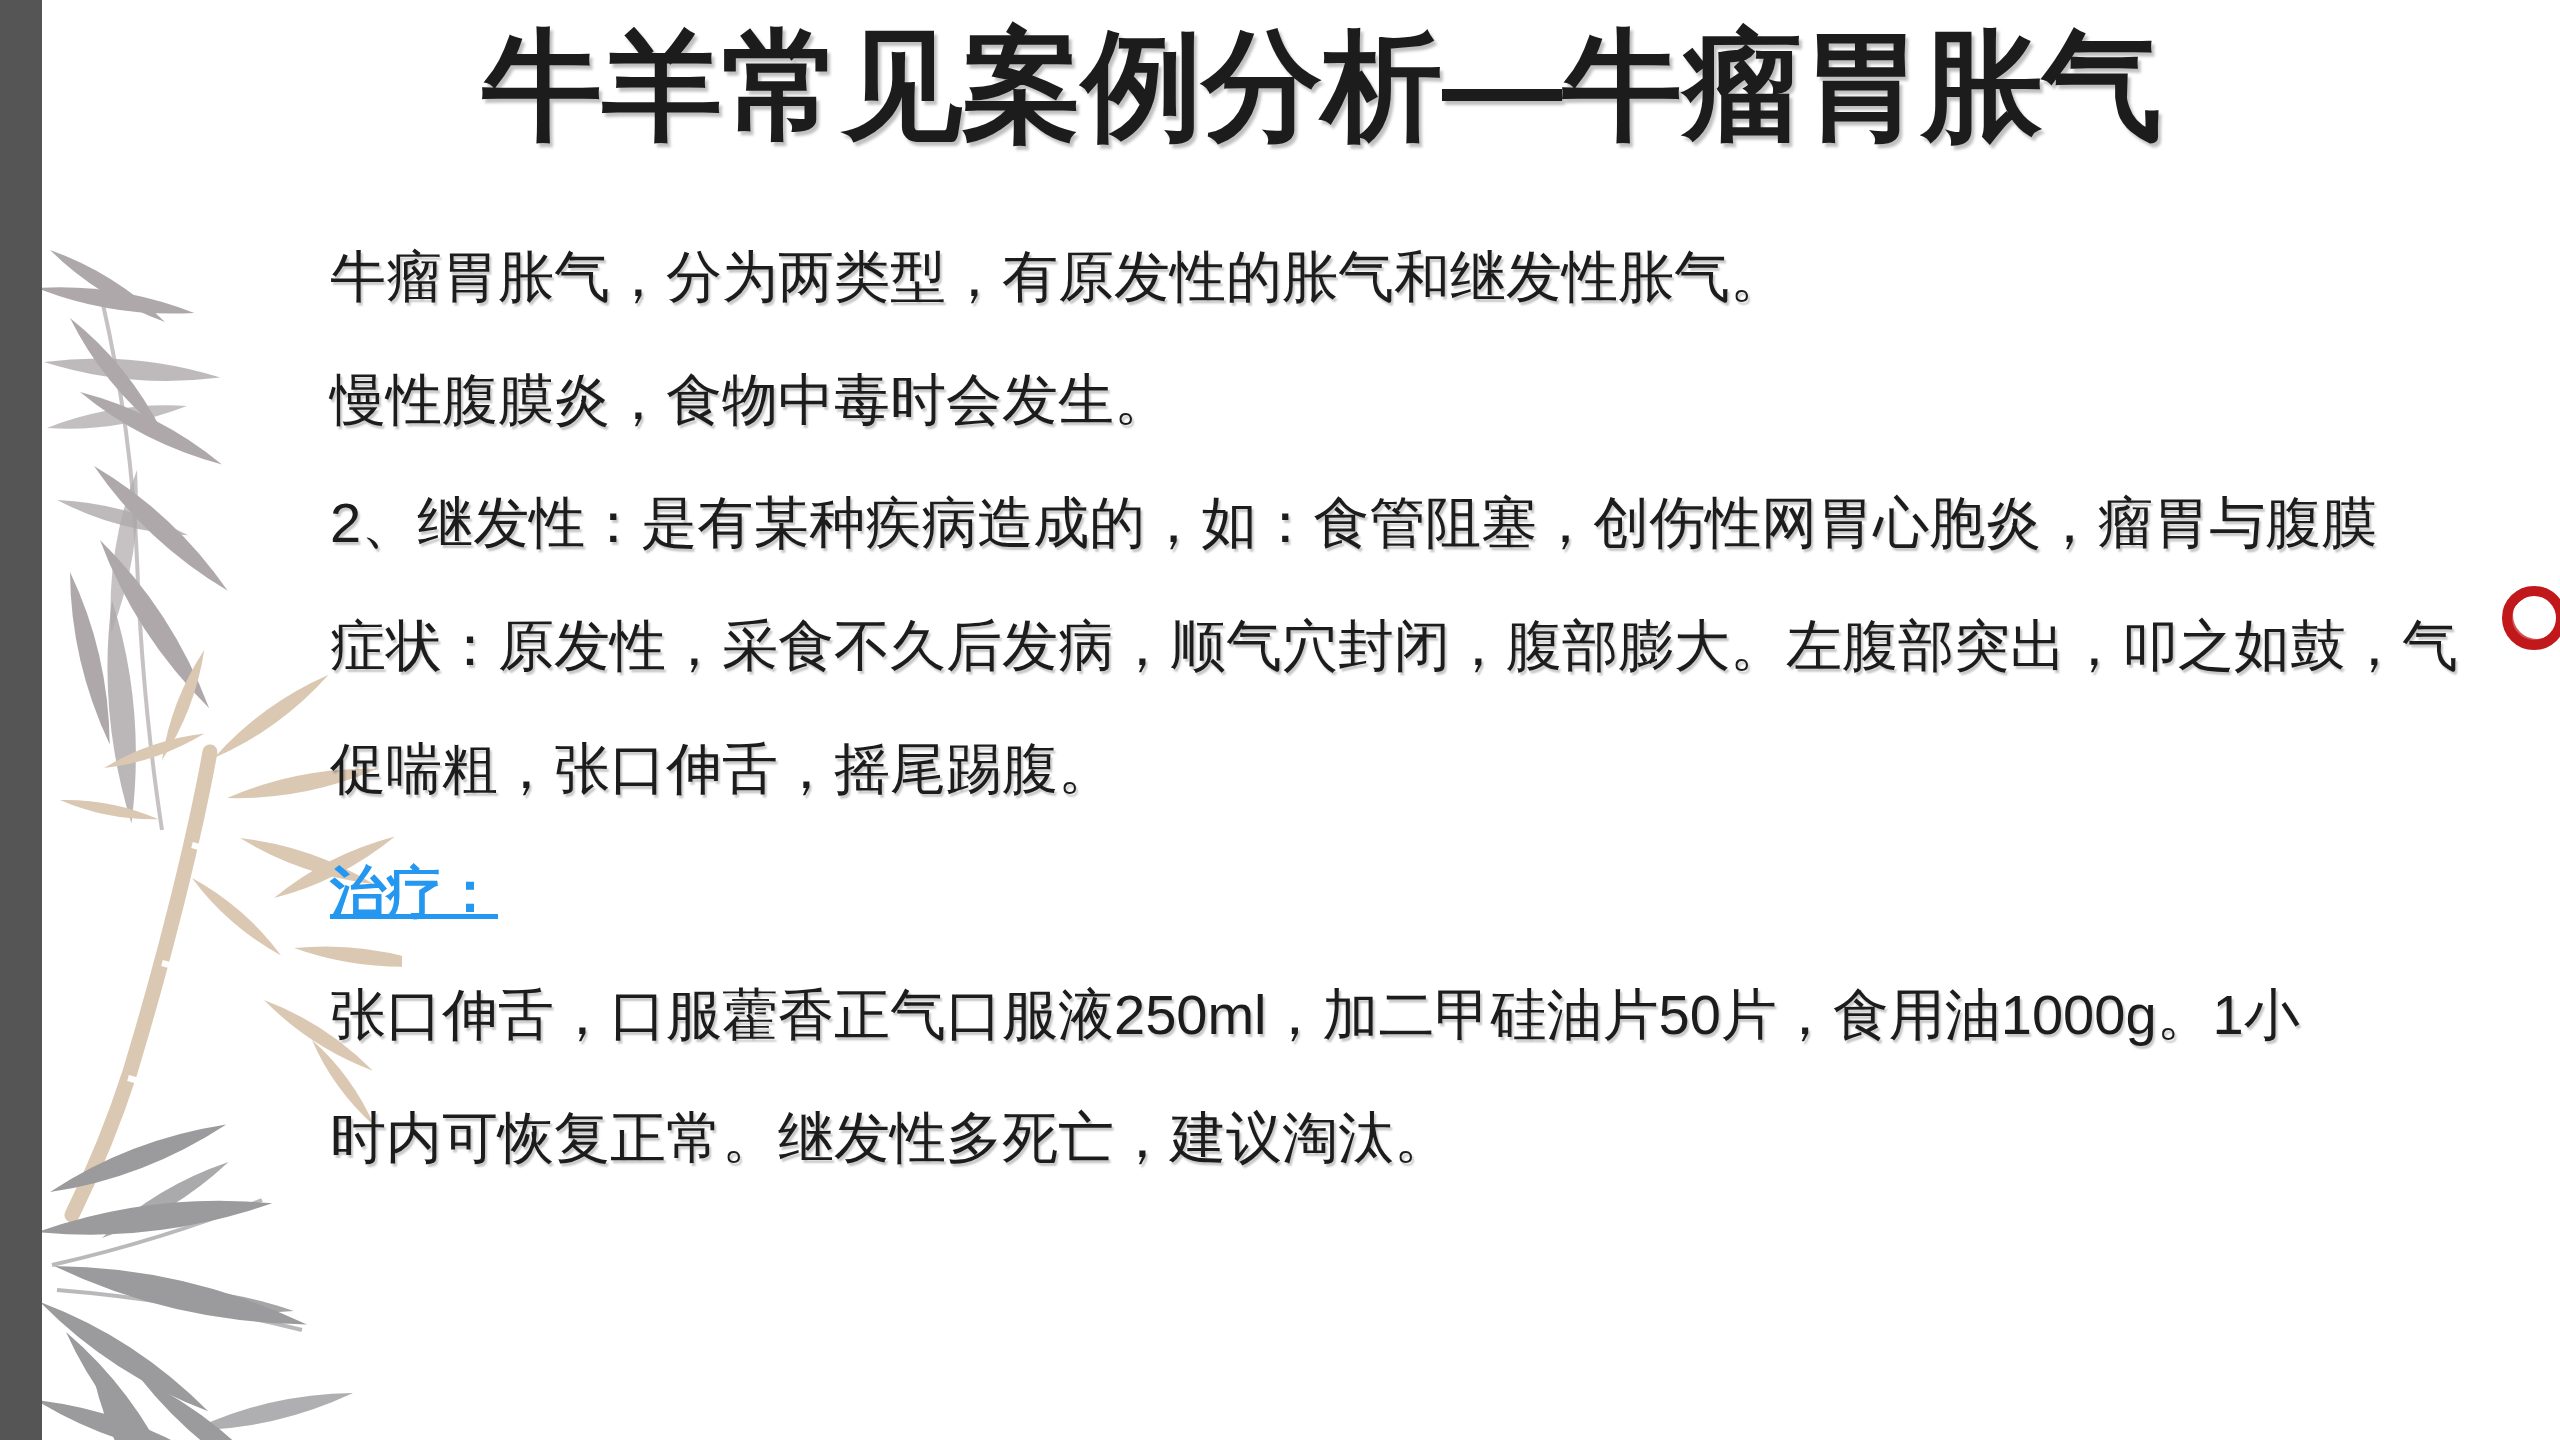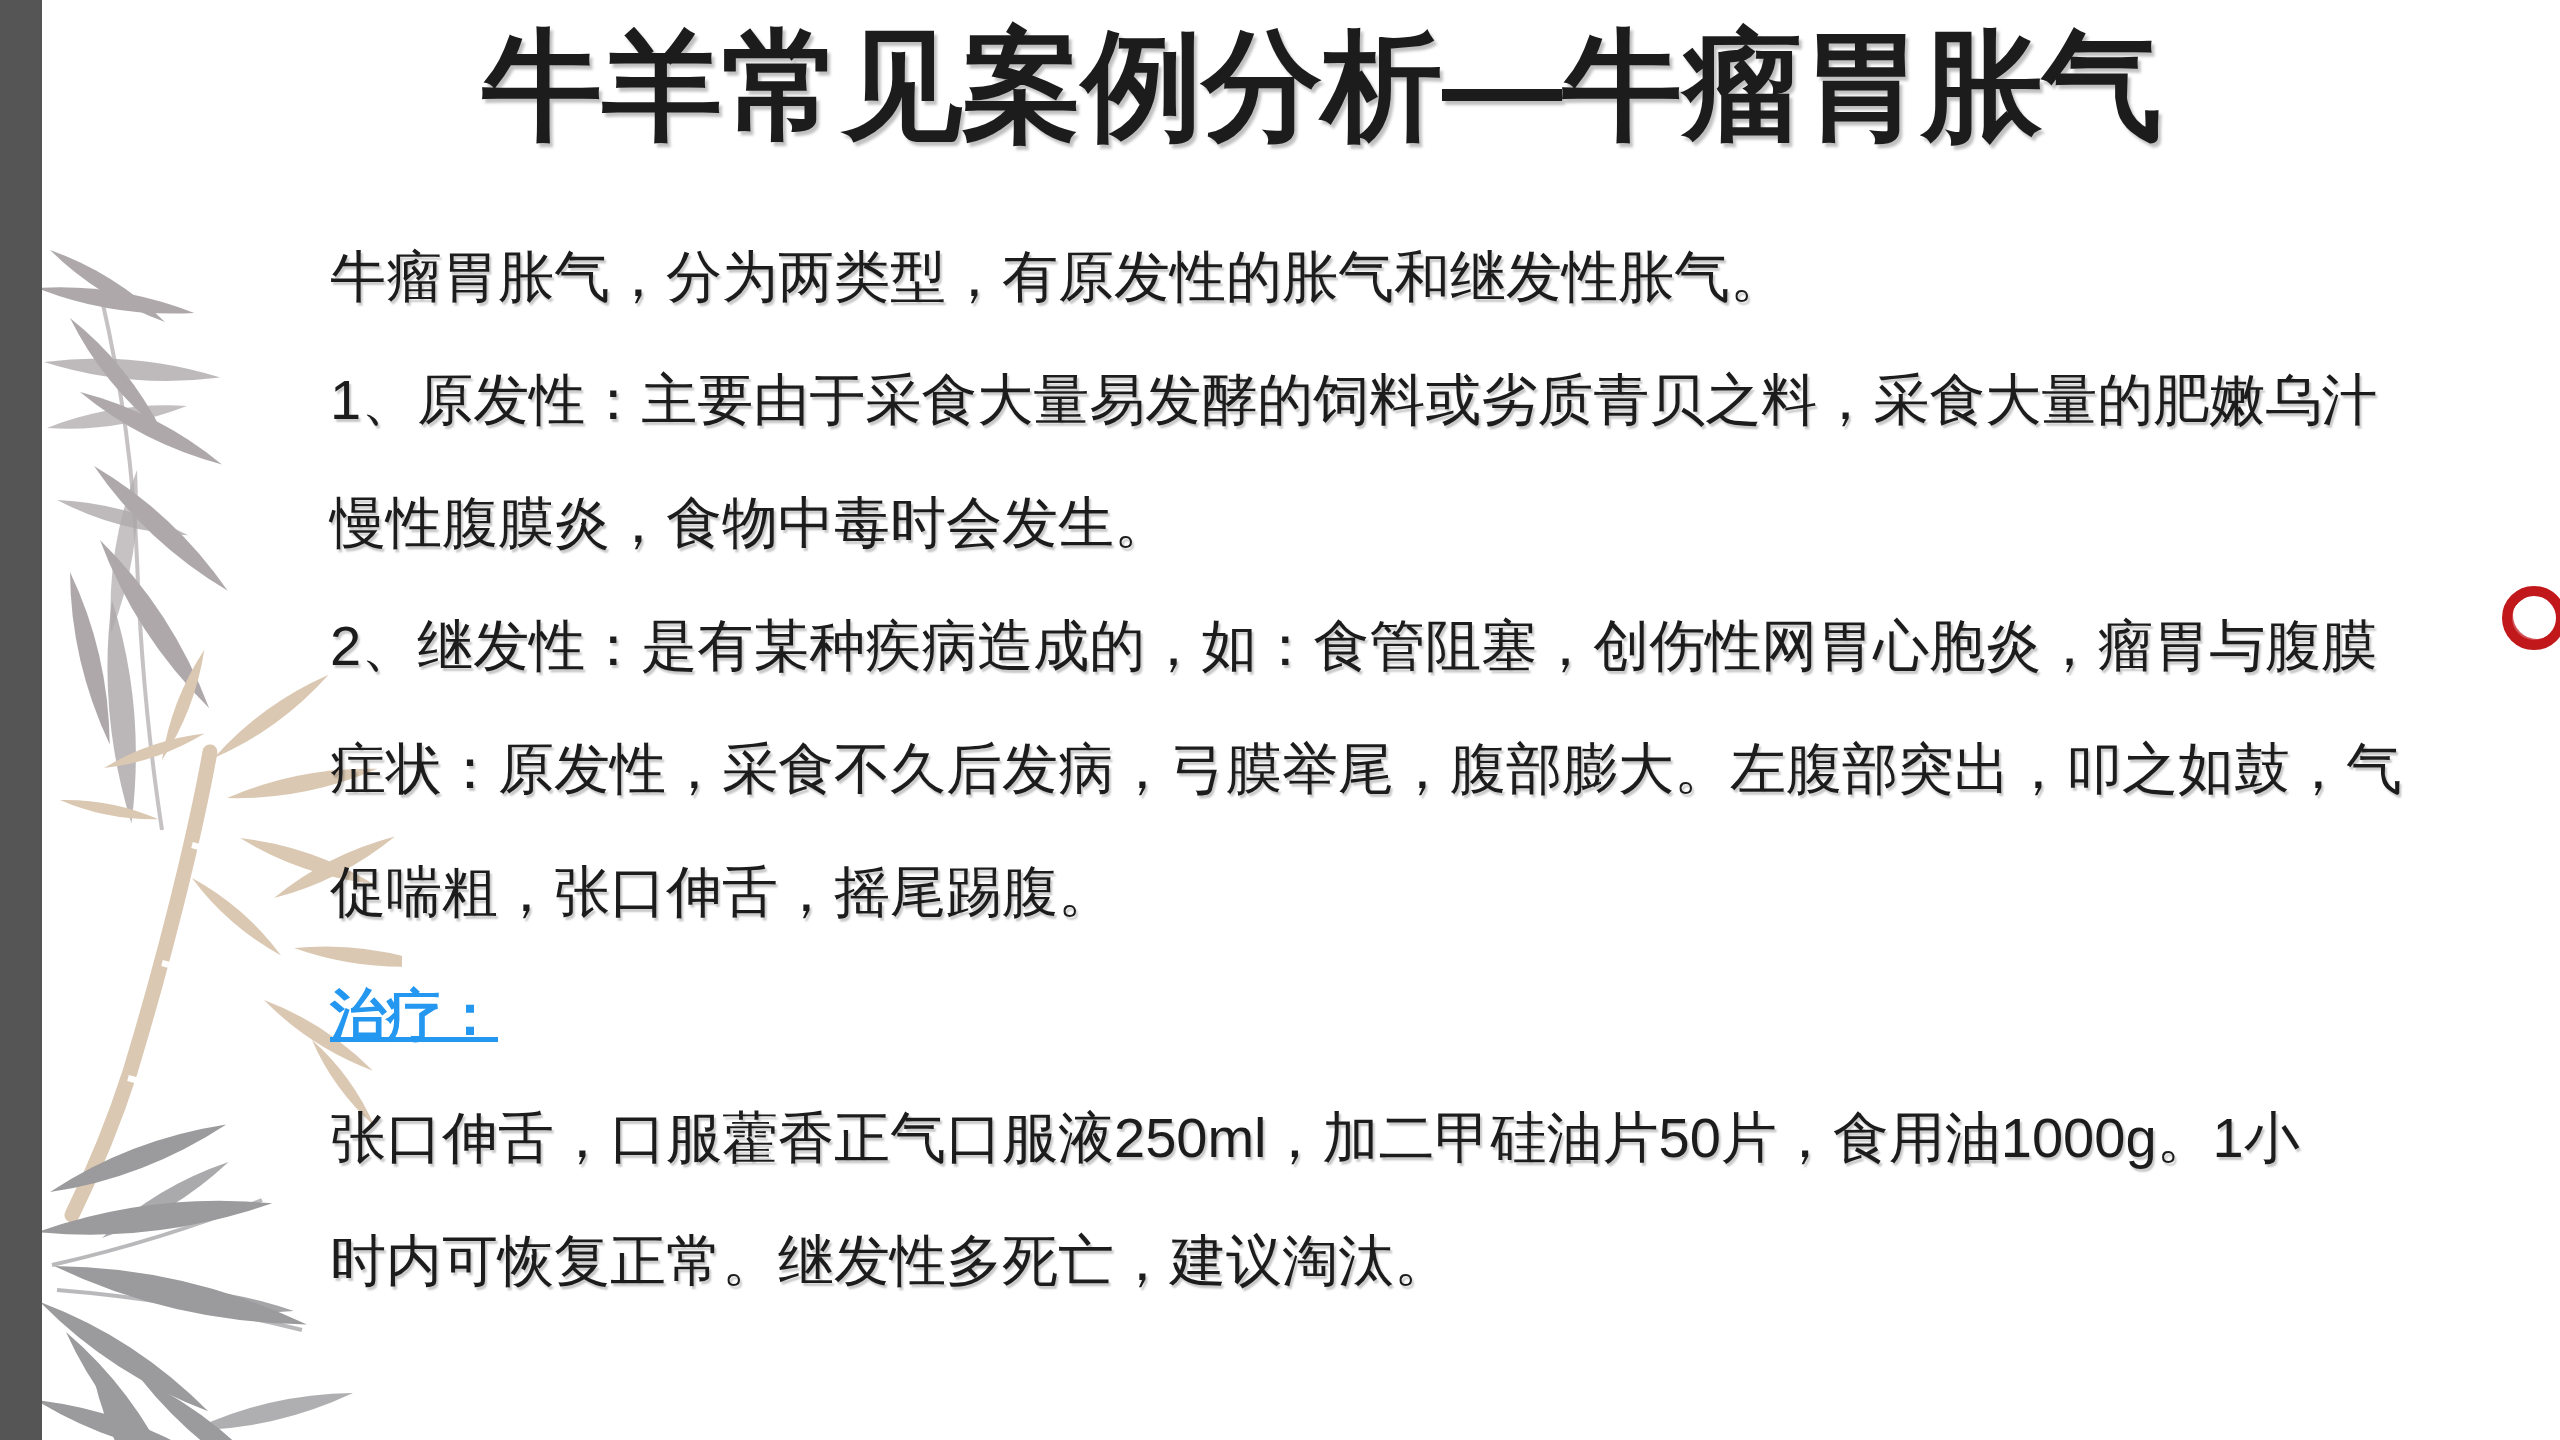--- a/index.html
+++ b/index.html
@@ -120,24 +120,23 @@
       <use href="#leaf" class="leafB" transform="translate(-6,1400) rotate(20) scale(1.5)"></use>
       <use href="#leaf" class="leafB" transform="translate(98,1378) rotate(40) scale(1.6)"></use>
       <use href="#leaf" class="leafB" transform="translate(150,1430) rotate(-12) scale(1.4)" opacity="0.8"></use>
     </g>
   </svg>
 
   <h1 class="title">牛羊常见案例分析—牛瘤胃胀气</h1>
 
   <div class="body-text">
       <div class="line">牛瘤胃胀气，分为两类型，有原发性的胀气和继发性胀气。</div>
-      <div class="line">1、原发性：主要由于采食大量易发酵的饲料或劣质青贝之料，采食大量的肥嫩乌汁</div>
       <div class="line">慢性腹膜炎，食物中毒时会发生。</div>
       <div class="line">2、继发性：是有某种疾病造成的，如：食管阻塞，创伤性网胃心胞炎，瘤胃与腹膜</div>
-      <div class="line">症状：原发性，采食不久后发病，弓膜举尾，腹部膨大。左腹部突出，叩之如鼓，气</div>
+      <div class="line">症状：原发性，采食不久后发病，顺气穴封闭，腹部膨大。左腹部突出，叩之如鼓，气</div>
       <div class="line">促喘粗，张口伸舌，摇尾踢腹。</div>
       <div class="line accent">治疗：</div>
       <div class="line">张口伸舌，口服藿香正气口服液250ml，加二甲硅油片50片，食用油1000g。1小</div>
       <div class="line">时内可恢复正常。继发性多死亡，建议淘汰。</div>
     </div>
 
   <svg class="red-ring" viewBox="0 0 86 86" aria-hidden="true">
     <circle class="ring" cx="42" cy="43" r="27" stroke-width="10"></circle>
     <circle class="ring" cx="45" cy="40" r="26" stroke-width="4" opacity="0.75"></circle>
     <path class="ring" d="M20 30 Q30 18 44 16" stroke-width="6" stroke-linecap="round"></path>

